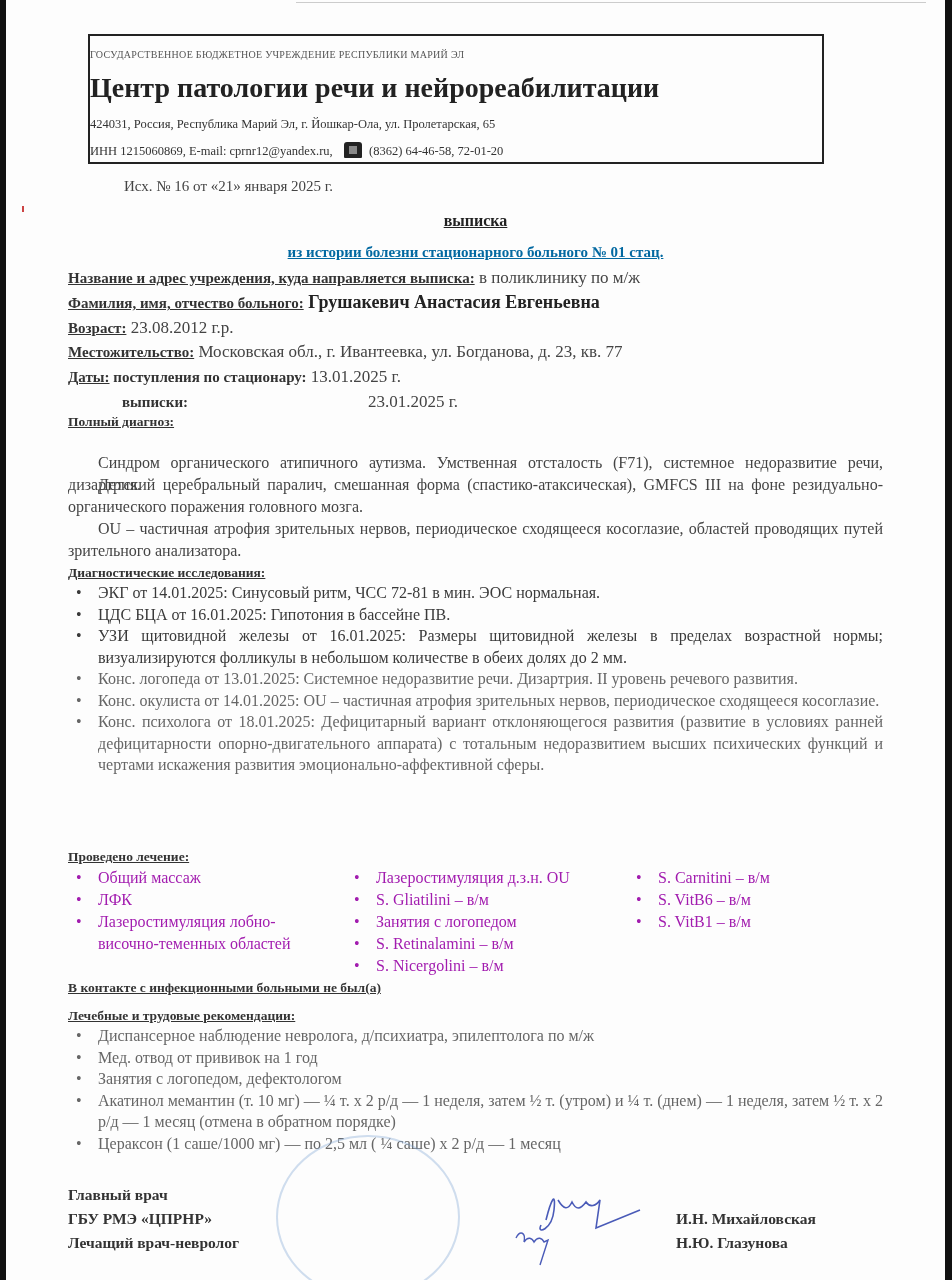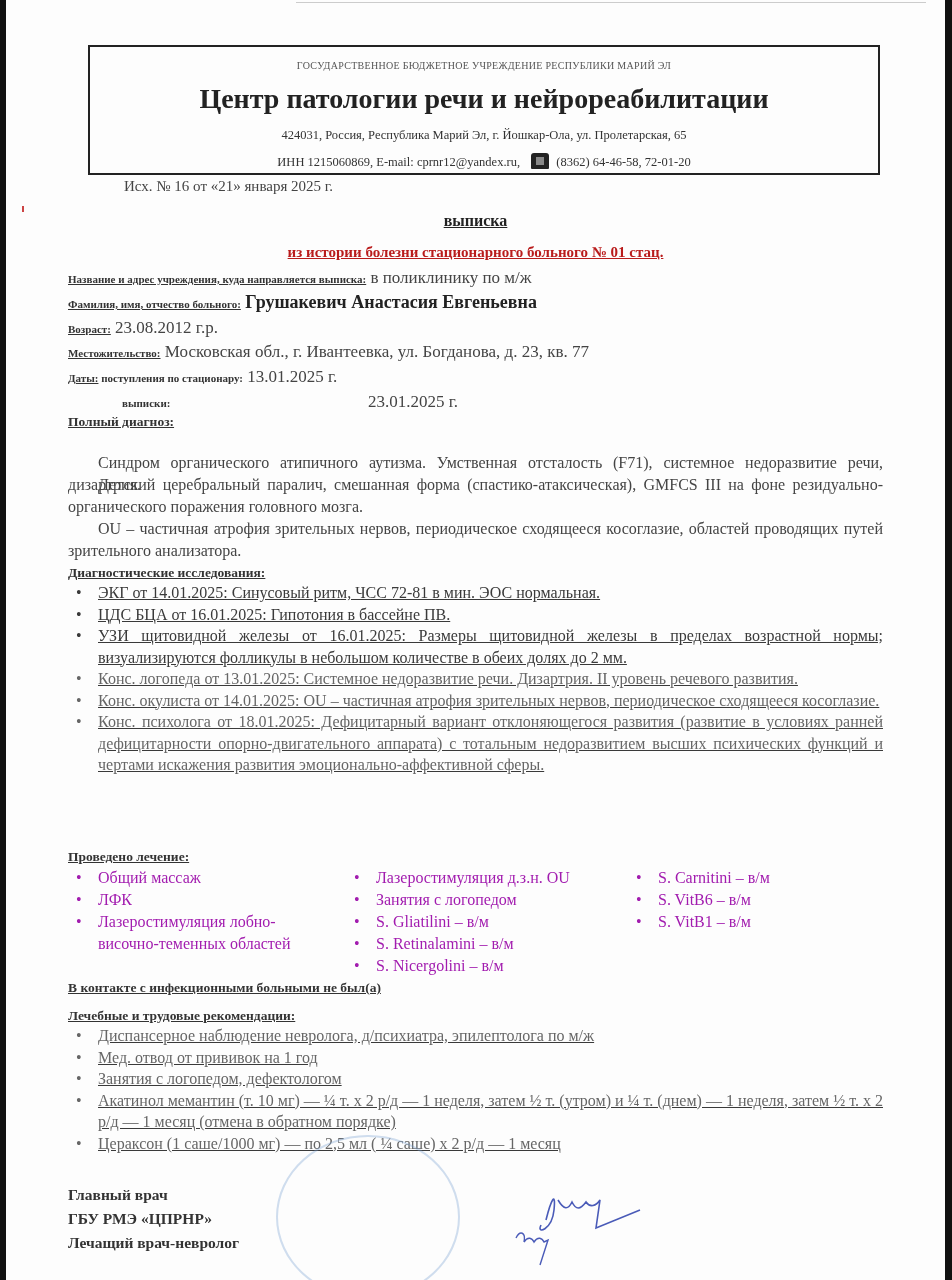--- a/index.html
+++ b/index.html
@@ -6,38 +6,38 @@
   body {
     width: 952px; height: 1280px; overflow: hidden; position: relative;
     background: #111; font-family: "Liberation Serif", serif; color: #2a2a2a;
   }
   .page {
     position: absolute; left: 6px; top: 0; width: 939px; height: 1280px;
     background: #fdfdfd;
   }
   .topline { position: absolute; left: 290px; top: 2px; width: 630px; height: 1px; background: #ccc; }
   .header-box {
-    position: absolute; left: 82px; top: 34px; width: 792px; height: 130px;
-    border: 2px solid #222; box-sizing: border-box; text-align: center; margin-top: 11px;
+    position: absolute; left: 82px; top: 34px; width: 736px; height: 130px;
+    border: 2px solid #222; box-sizing: border-box; text-align: left;
   }
   .gov { position: absolute; top: 13px; left: 0; right: 0; font-size: 10px; letter-spacing: 0.3px; color: #555; }
   .center-name { position: absolute; top: 36px; left: 0; right: 0; font-size: 28px; font-weight: bold; color: #222; }
   .address { position: absolute; top: 81px; left: 0; right: 0; font-size: 12.5px; color: #333; }
   .contacts { position: absolute; top: 106px; left: 0; right: 0; font-size: 12.5px; color: #333; }
   .phone { display: inline-block; width: 18px; height: 16px; background: #222; border-radius: 3px 3px 1px 1px; vertical-align: -3px; margin: 0 4px 0 8px; position: relative; }
   .phone::before { content: ""; position: absolute; left: 5px; top: 4px; width: 8px; height: 8px; background: #888; }
   .ref { position: absolute; left: 82px; top: 178px; font-size: 15px; color: #444; margin-left: 36px; }
   .doc-title { position: absolute; top: 212px; left: 0; right: 0; text-align: center; font-size: 16px; font-weight: bold; text-decoration: underline; color: #222; }
-  .subtitle { position: absolute; top: 244px; left: 0; right: 0; text-align: center; font-size: 15px; font-weight: bold; text-decoration: underline; color: #b91c1c; }
+  .subtitle { position: absolute; top: 244px; left: 0; right: 0; text-align: center; font-size: 15px; font-weight: bold; text-decoration: underline; color: #0369a1; }
   .field { position: absolute; left: 62px; font-size: 17px; color: #444; white-space: nowrap; }
-  .field .lbl { font-weight: bold; font-size: 11px; text-decoration: underline; color: #333; }
+  .field .lbl { font-weight: bold; font-size: 15px; text-decoration: underline; color: #333; }
   .field .big { font-size: 18px; font-weight: bold; color: #222; }
   .section { position: absolute; left: 62px; font-size: 13.5px; font-weight: bold; text-decoration: underline; color: #333; }
   .para { position: absolute; left: 62px; width: 815px; font-size: 16px; line-height: 21.5px; text-align: justify; text-indent: 30px; color: #444; }
-  ul.blist { position: absolute; left: 62px; width: 815px; margin: 0; padding: 0; list-style: none; font-size: 16px; line-height: 21.5px; color: #3a3a3a; text-decoration: underline; }
+  ul.blist { position: absolute; left: 62px; width: 815px; margin: 0; padding: 0; list-style: none; font-size: 16px; line-height: 21.5px; color: #3a3a3a; }
   ul.blist li { position: relative; padding-left: 30px; text-align: justify; }
   ul.blist li::before { content: "•"; position: absolute; left: 8px; top: 0; }
   ul.blist li.light { color: #666; }
   .col { position: absolute; width: 280px; margin: 0; padding: 0; list-style: none; font-size: 16px; line-height: 22px; color: #a21caf; }
   .col li { position: relative; padding-left: 30px; }
   .col li::before { content: "•"; position: absolute; left: 8px; }
   .sig-left { position: absolute; left: 62px; top: 1183px; font-size: 15.5px; font-weight: bold; line-height: 24px; color: #333; }
   .sig-right { position: absolute; left: 670px; top: 1207px; font-size: 15.5px; font-weight: bold; line-height: 24px; color: #333; }
   .stamp { position: absolute; left: 270px; top: 1135px; width: 180px; height: 160px; border: 2px solid rgba(120,160,210,0.35); border-radius: 50%; }
   .signature { position: absolute; left: 500px; top: 1180px; }
@@ -100,22 +100,22 @@
   </ul>
 
   <div class="section" style="top:849px">Проведено лечение:</div>
   <ul class="col" style="left:62px; top:867px; width:270px">
     <li>Общий массаж</li>
     <li>ЛФК</li>
     <li style="width:210px">Лазеростимуляция лобно-височно-теменных областей</li>
   </ul>
   <ul class="col" style="left:340px; top:867px">
     <li>Лазеростимуляция д.з.н. OU</li>
+    <li>S. Gliatilini – в/м</li>
     <li>Занятия с логопедом</li>
-    <li>S. Gliatilini – в/м</li>
     <li>S. Retinalamini – в/м</li>
     <li>S. Nicergolini – в/м</li>
   </ul>
   <ul class="col" style="left:622px; top:867px; width:240px">
     <li>S. Carnitini – в/м</li>
     <li>S. VitB6 – в/м</li>
     <li>S. VitB1 – в/м</li>
   </ul>
 
   <div class="section" style="top:980px">В контакте с инфекционными больными не был(а)</div>
@@ -135,13 +135,17 @@
     <div>Главный врач</div>
     <div>ГБУ РМЭ «ЦПРНР»</div>
     <div>Лечащий врач-невролог</div>
   </div>
 
   <svg class="signature" width="150" height="90">
     <path d="M40 40 C 45 20, 50 10, 48 30 C 46 50, 30 55, 35 45 M52 20 C 58 30, 62 30, 66 22 C 70 30, 74 30, 80 22 C 84 28, 90 26, 94 20 L 90 48 L 134 30" fill="none" stroke="#4a5bb8" stroke-width="1.6"></path>
     <path d="M10 58 C 14 50, 20 52, 18 62 C 22 56, 26 58, 28 62 C 32 56, 36 58, 38 62 L 42 60 L 34 85" fill="none" stroke="#4a5bb8" stroke-width="1.4"></path>
   </svg>
 
+  <div class="sig-right">
+    <div>И.Н. Михайловская</div>
+    <div>Н.Ю. Глазунова</div>
+  </div>
 </div>
 
 </body></html>

